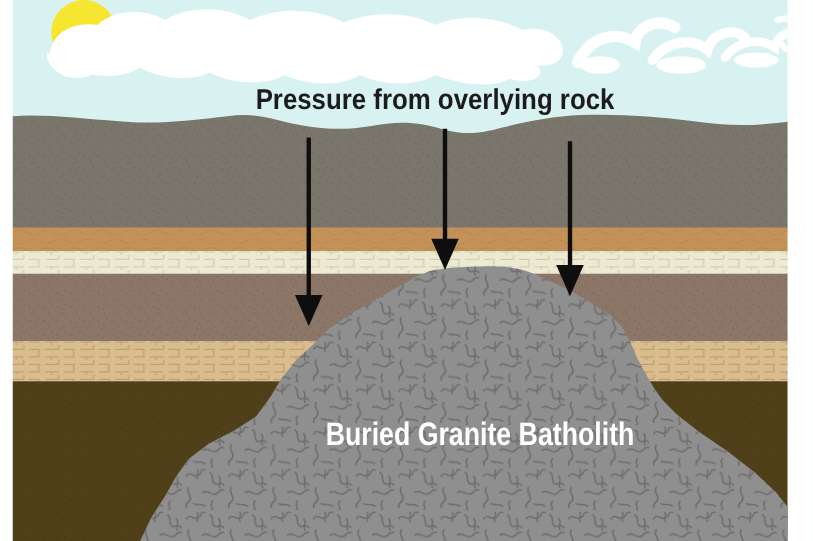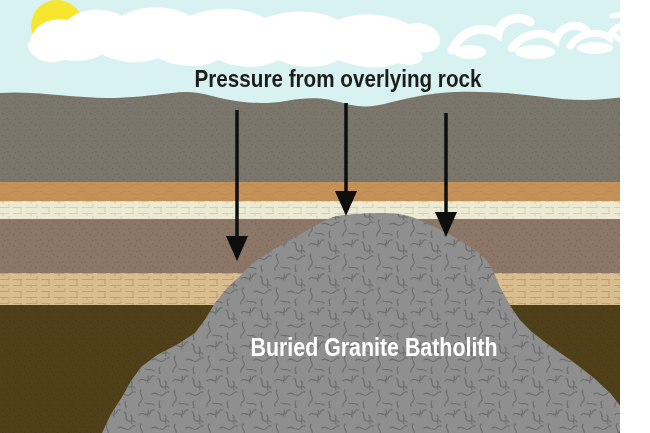--- a/index.html
+++ b/index.html
@@ -1,20 +1,21 @@
 <!DOCTYPE html>
 <html style="--sky: #d8f1f1; --sun: #f6e62f; --cloud: #ffffff; --surface_rock: #7b766b; --upper_sand: #c49258; --upper_sand_line: #b4814a; --limestone: #edead3; --limestone_line: #d6cfad; --shale: #8b7667; --lower_sand: #dabd8f; --lower_sand_line: #c29f70; --bedrock: #4f4019; --granite: #8f8f8f; --granite_vein: #6e6e6e; --arrow: #0e0e0e; --pressure_text: #1c1c1c; --batholith_text: #ffffff;"><head>
 <meta charset="utf-8">
 <style>
   html,body{margin:0;padding:0;background:#ffffff;}
   .stage{
     position:relative;
     width:620px;height:433px;
     overflow:hidden;
     font-family:"Liberation Sans", sans-serif;
+    padding-left:10px;
   }
   svg{display:block;}
   .sky-fill{fill:var(--sky);}
   .sun-fill{fill:var(--sun);}
   .cloud-fill{fill:var(--cloud);}
   .cloud-stroke{fill:none;stroke:var(--cloud);stroke-linecap:round;}
   .surface-fill{fill:var(--surface_rock);}
   .upper-sand-fill{fill:var(--upper_sand);}
   .limestone-fill{fill:var(--limestone);}
   .shale-fill{fill:var(--shale);}

